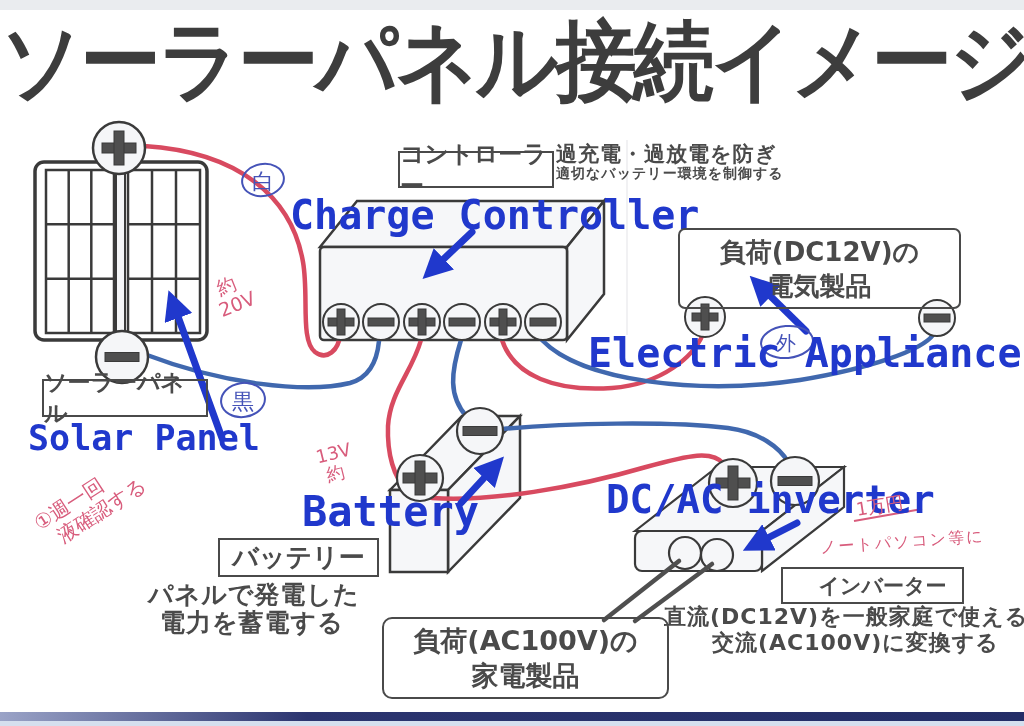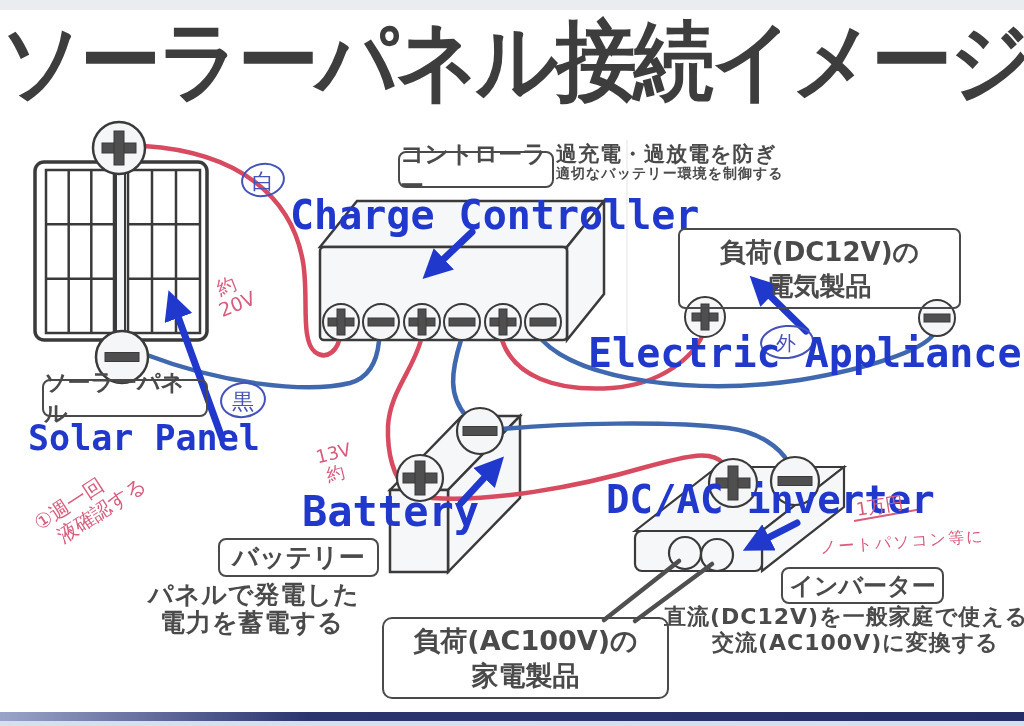--- a/index.html
+++ b/index.html
@@ -11,21 +11,21 @@
   }
   #stage svg{position:absolute;left:0;top:0;z-index:1;}
   .txt{position:absolute;z-index:2;white-space:nowrap;}
   .pre{white-space:pre;}
   .title{
     width:1024px;text-align:center;top:4px;left:0;
     font-size:81px;font-weight:bold;letter-spacing:-3px;color:#3d3d3d;
     transform:scaleY(1.08);transform-origin:top center;
   }
   .jpbox{
-    position:absolute;z-index:2;border:2.5px solid #4a4a4a;border-radius:8px;
+    position:absolute;z-index:2;border:2.5px solid #4a4a4a;border-radius:0;
     display:flex;align-items:center;justify-content:center;flex-direction:column;
     font-weight:bold;color:#4a4a4a;background:transparent;
   }
   .eng{
     color:#2038cc;font-family:"DejaVu Sans Mono","Liberation Mono",monospace;
     font-weight:bold;letter-spacing:0px;
   }
   .desc{color:#4a4a4a;letter-spacing:1px;font-weight:bold;}
   .hand-pink{color:#d85c7c;}
   .hand-blue{color:#4553b8;}
@@ -215,21 +215,21 @@
   </div>
   <div class="txt eng" style="left:588px;top:330px;font-size:40px;">Electric Appliance</div>
 
   <div class="jpbox" style="left:218px;top:538px;width:157px;height:35px;font-size:26px;">
     <span>バッテリー</span>
   </div>
   <div class="txt desc" style="left:148px;top:578px;font-size:25px;">パネルで発電した</div>
   <div class="txt desc" style="left:160px;top:606px;font-size:25px;">電力を蓄電する</div>
   <div class="txt eng" style="left:302px;top:487px;font-size:42px;">Battery</div>
 
-  <div class="jpbox" style="left:781px;top:567px;width:159px;height:33px;font-size:24px;">
+  <div class="jpbox" style="left:781px;top:567px;width:159px;height:33px;font-size:21px;padding-left:20px;">
     <span>インバーター</span>
   </div>
   <div class="txt desc" style="left:664px;top:602px;font-size:22px;">直流(DC12V)を一般家庭で使える</div>
   <div class="txt desc" style="left:712px;top:628px;font-size:22px;">交流(AC100V)に変換する</div>
   <div class="txt eng" style="left:606px;top:477px;font-size:39px;">DC/AC inverter</div>
 
   <div class="jpbox" style="left:382px;top:617px;width:283px;height:78px;font-size:27px;line-height:35px;border-radius:10px;">
     <span>負荷(AC100V)の</span>
     <span>家電製品</span>
   </div>

